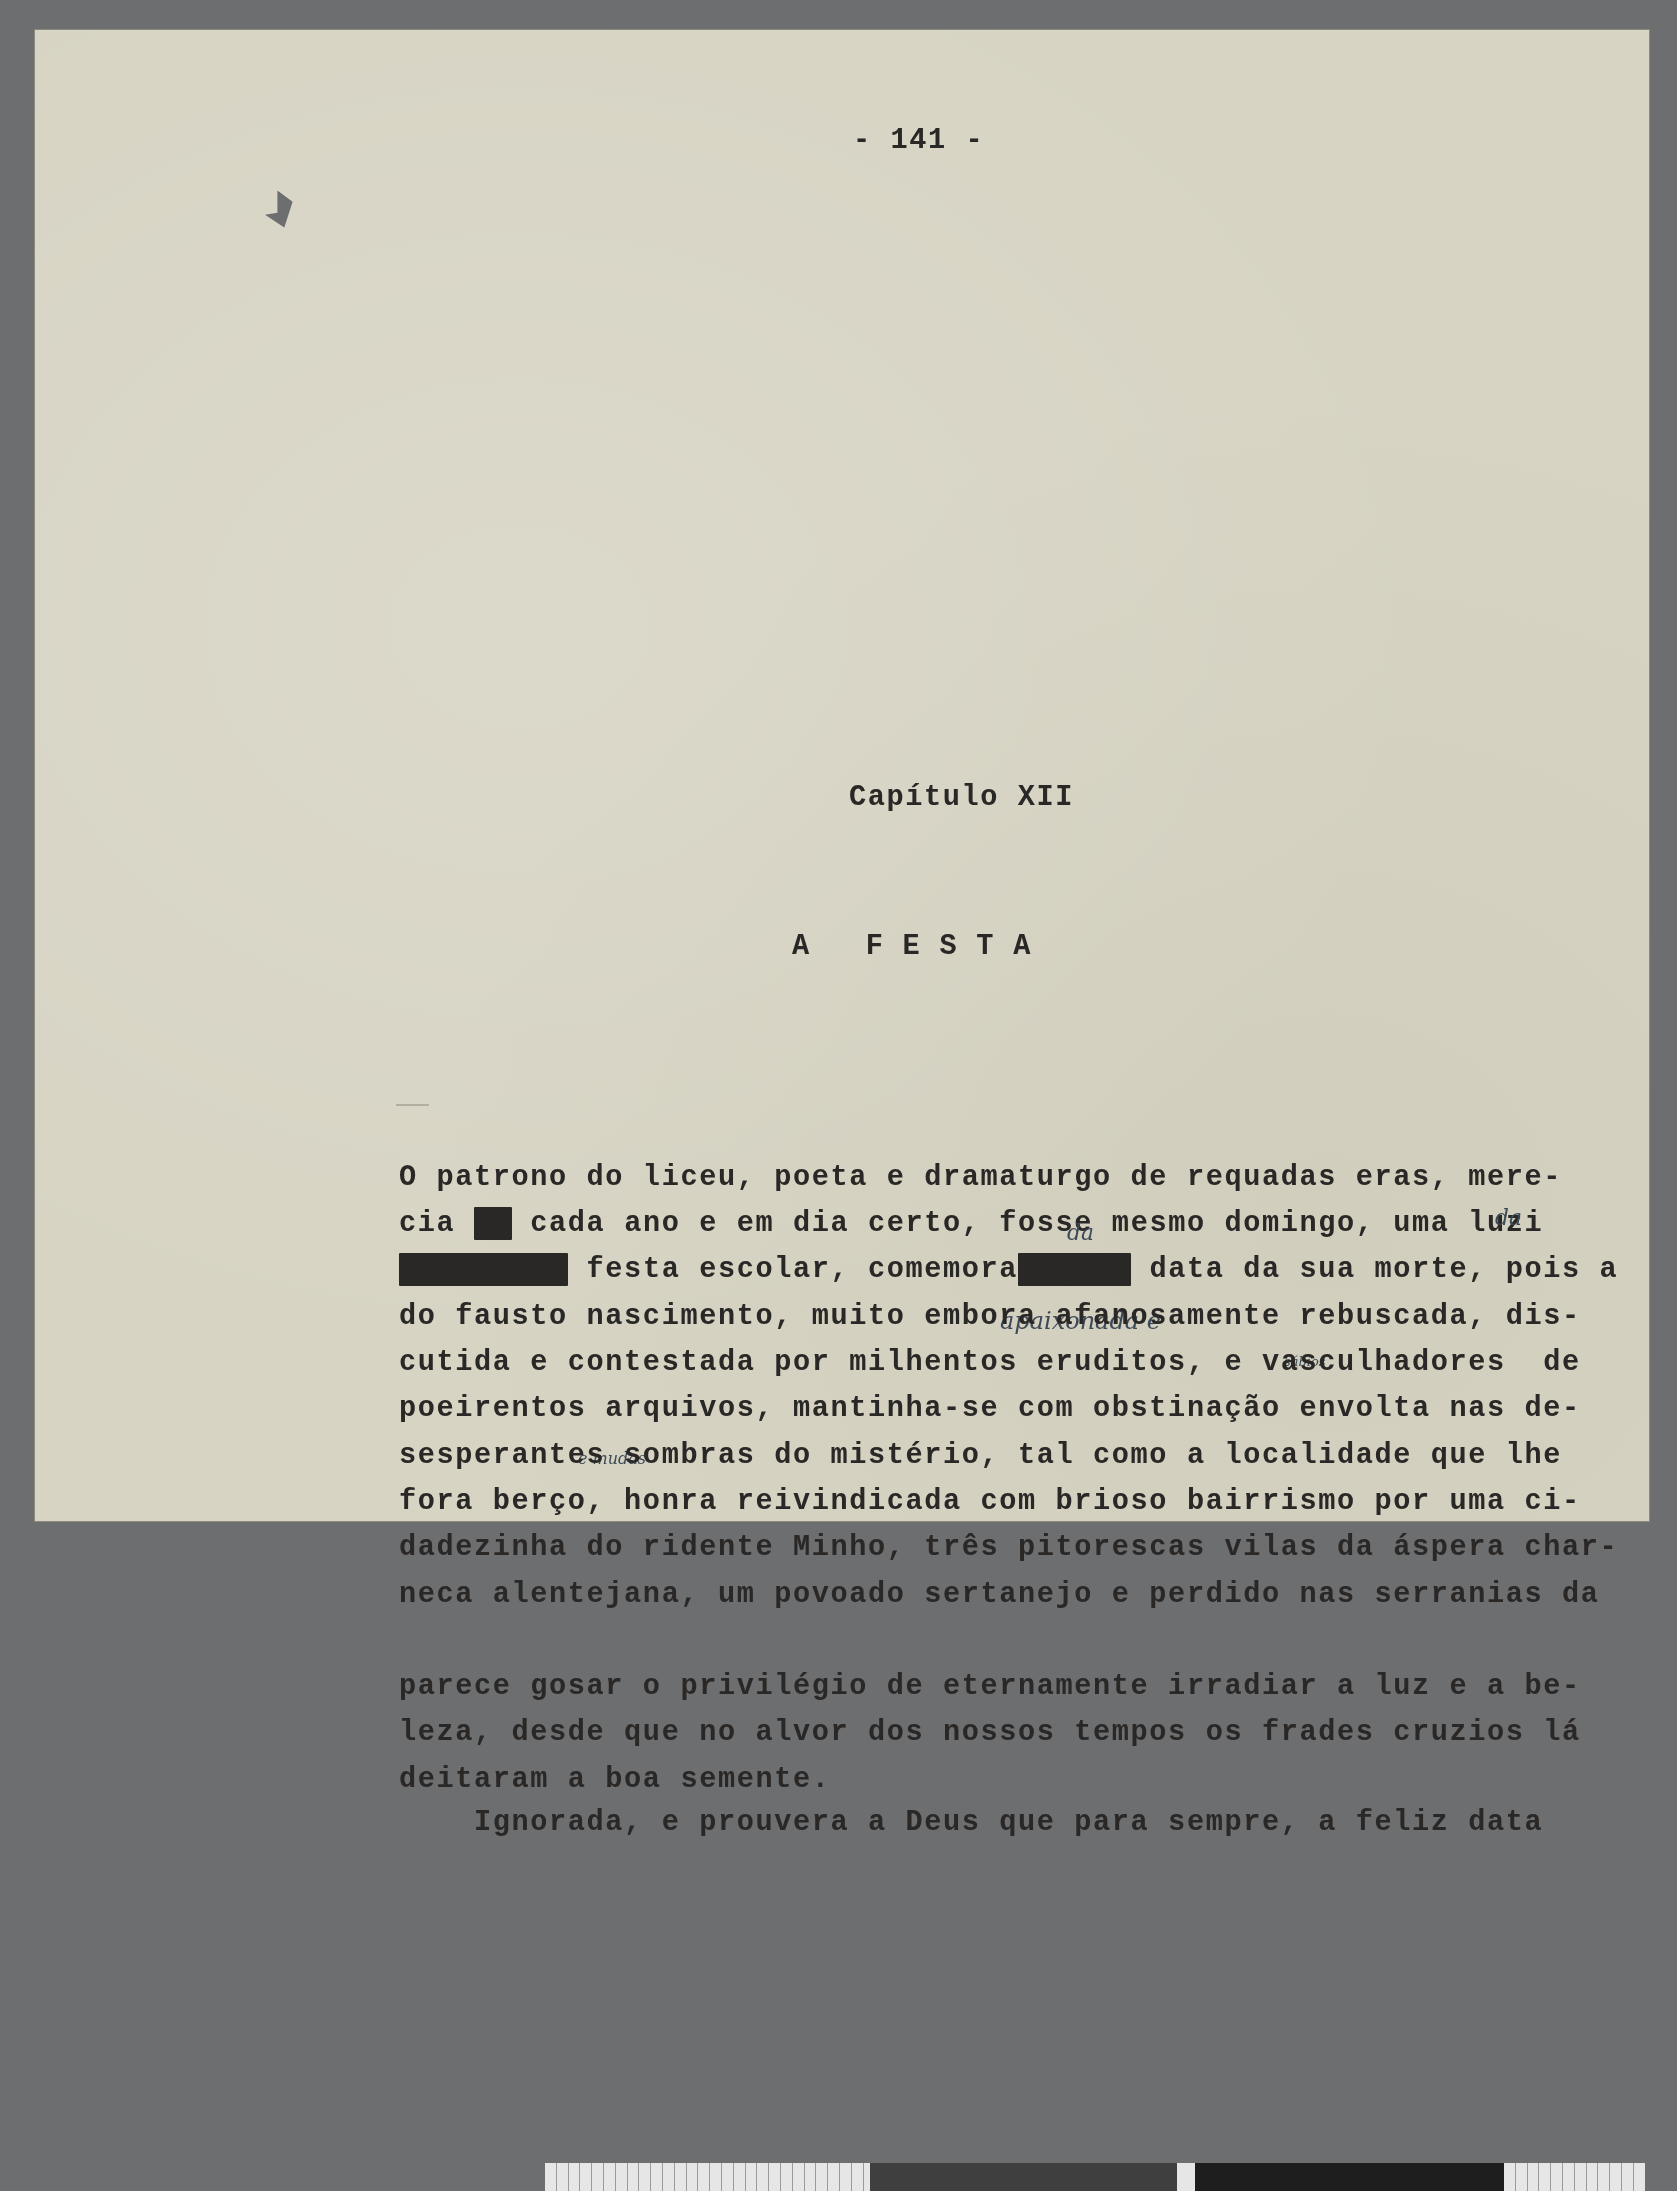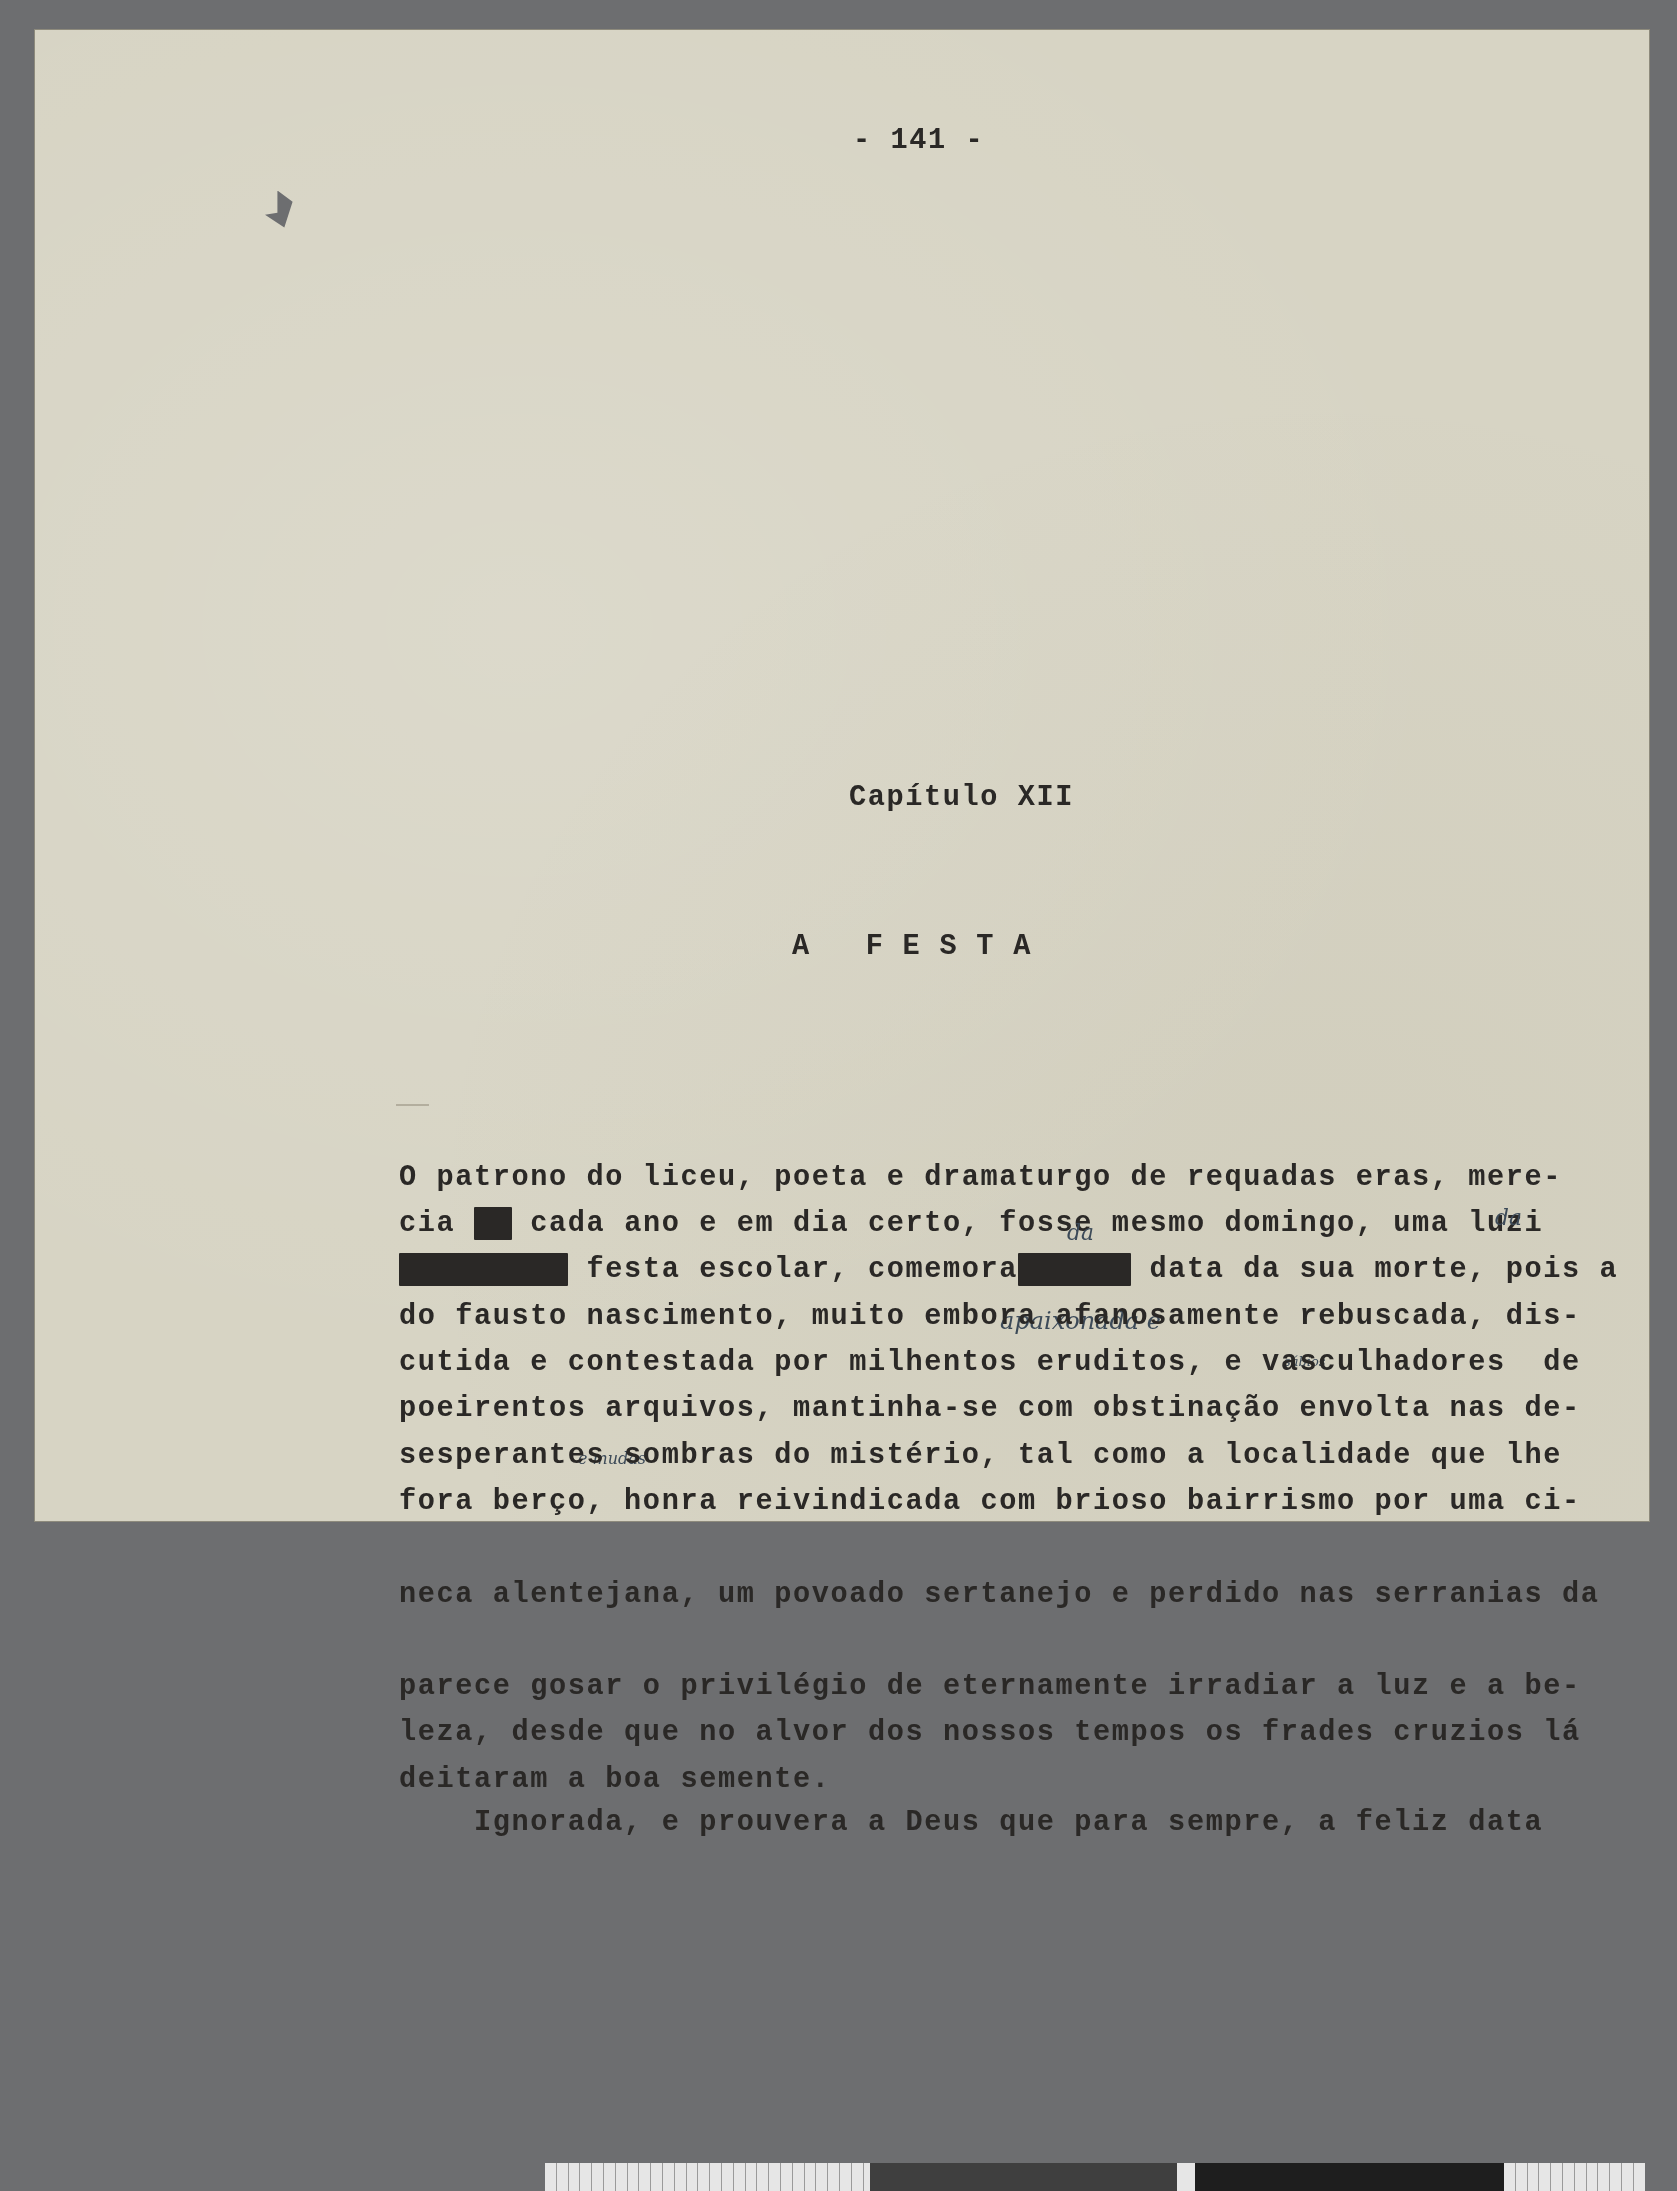--- a/index.html
+++ b/index.html
@@ -65,20 +65,21 @@
 
   <div class="hand" style="left:1249px; top:1324px; font-size:13px;">sábios</div>
   <div class="typed line" style="top:1316px">cutida e contestada por milhentos eruditos, e vasculhadores  de</div>
 
   <div class="typed line" style="top:1362px">poeirentos arquivos, mantinha-se com obstinação envolta nas de-</div>
 
   <div class="hand" style="left:526px; top:1419px; font-size:16px;margin-left:17px;">e mudas</div>
   <div class="typed line" style="top:1409px">sesperantes sombras do mistério, tal como a localidade que lhe</div>
 
   <div class="typed line" style="top:1455px">fora berço, honra reivindicada com brioso bairrismo por uma ci-</div>
+  <div class="typed line" style="top:1501px">dadezinha do ridente Minho, três pitorescas vilas da áspera char-</div>
   <div class="typed line" style="top:1548px">neca alentejana, um povoado sertanejo e perdido nas serranias da</div>
   <div class="typed line" style="top:1640px">parece gosar o privilégio de eternamente irradiar a luz e a be-</div>
   <div class="typed line" style="top:1686px">leza, desde que no alvor dos nossos tempos os frades cruzios lá</div>
   <div class="typed line" style="top:1733px">deitaram a boa semente.</div>
   <div class="typed line" style="top:1776px">    Ignorada, e prouvera a Deus que para sempre, a feliz data</div>
 </div>
 
 <div class="scale">
   <div class="seg white" style="width:325px"></div>
   <div class="seg" style="width:307px; background:#3f3f3f"></div>

